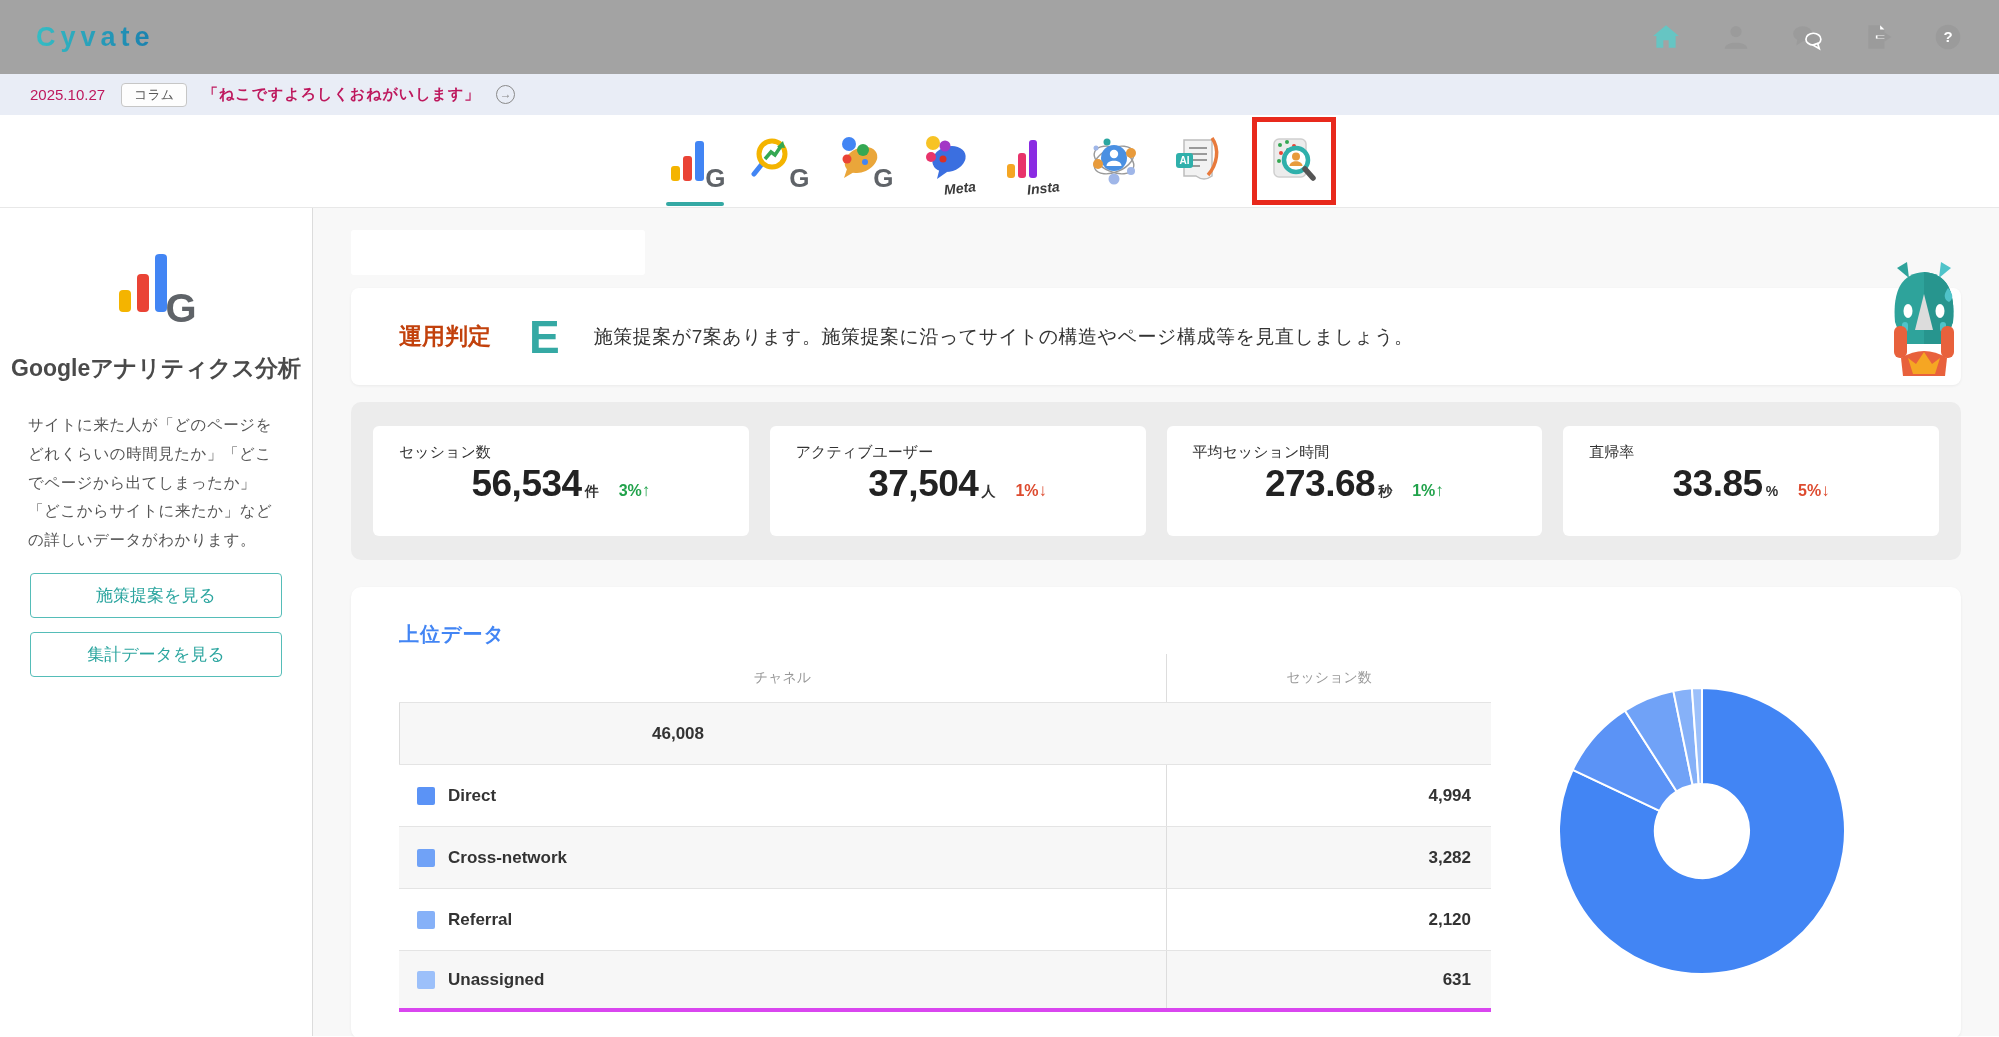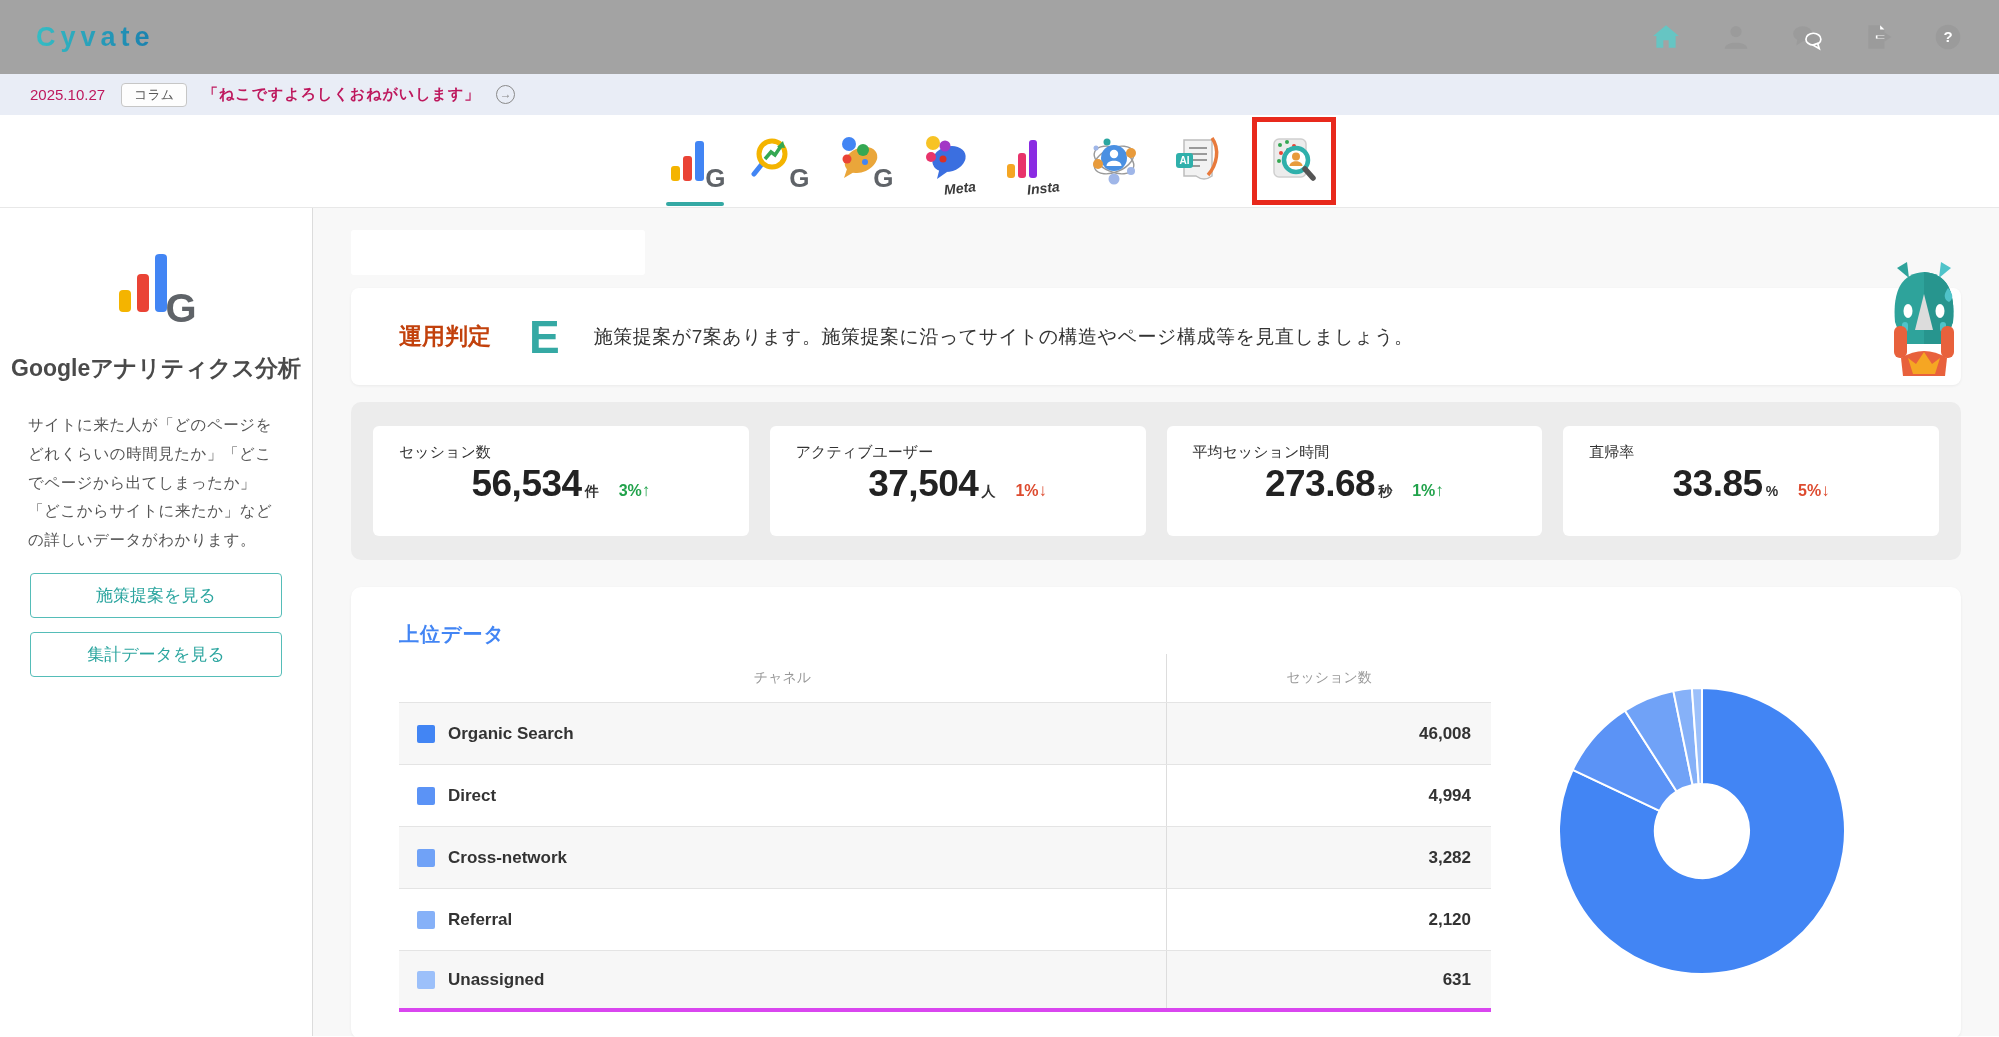--- a/index.html
+++ b/index.html
@@ -331,24 +331,20 @@
 
     <div class="topdata">
       <div class="td-heading">上位データ</div>
       <div class="td-body">
         <div class="td-table">
           <div class="t-head">
             <div class="c1">チャネル</div>
             <div class="c2">セッション数</div>
           </div>
           <div class="t-row odd">
-            <div class="c1">
-                <span class="swatch" style="background: rgb(66, 133, 244);"></span>
-                <span>Organic Search</span>
-              </div>
             <div class="c2">46,008</div>
           </div>
           <div class="t-row">
             <div class="c1">
                 <span class="swatch" style="background: rgb(91, 147, 246);"></span>
                 <span>Direct</span>
               </div>
             <div class="c2">4,994</div>
           </div>
           <div class="t-row odd">

